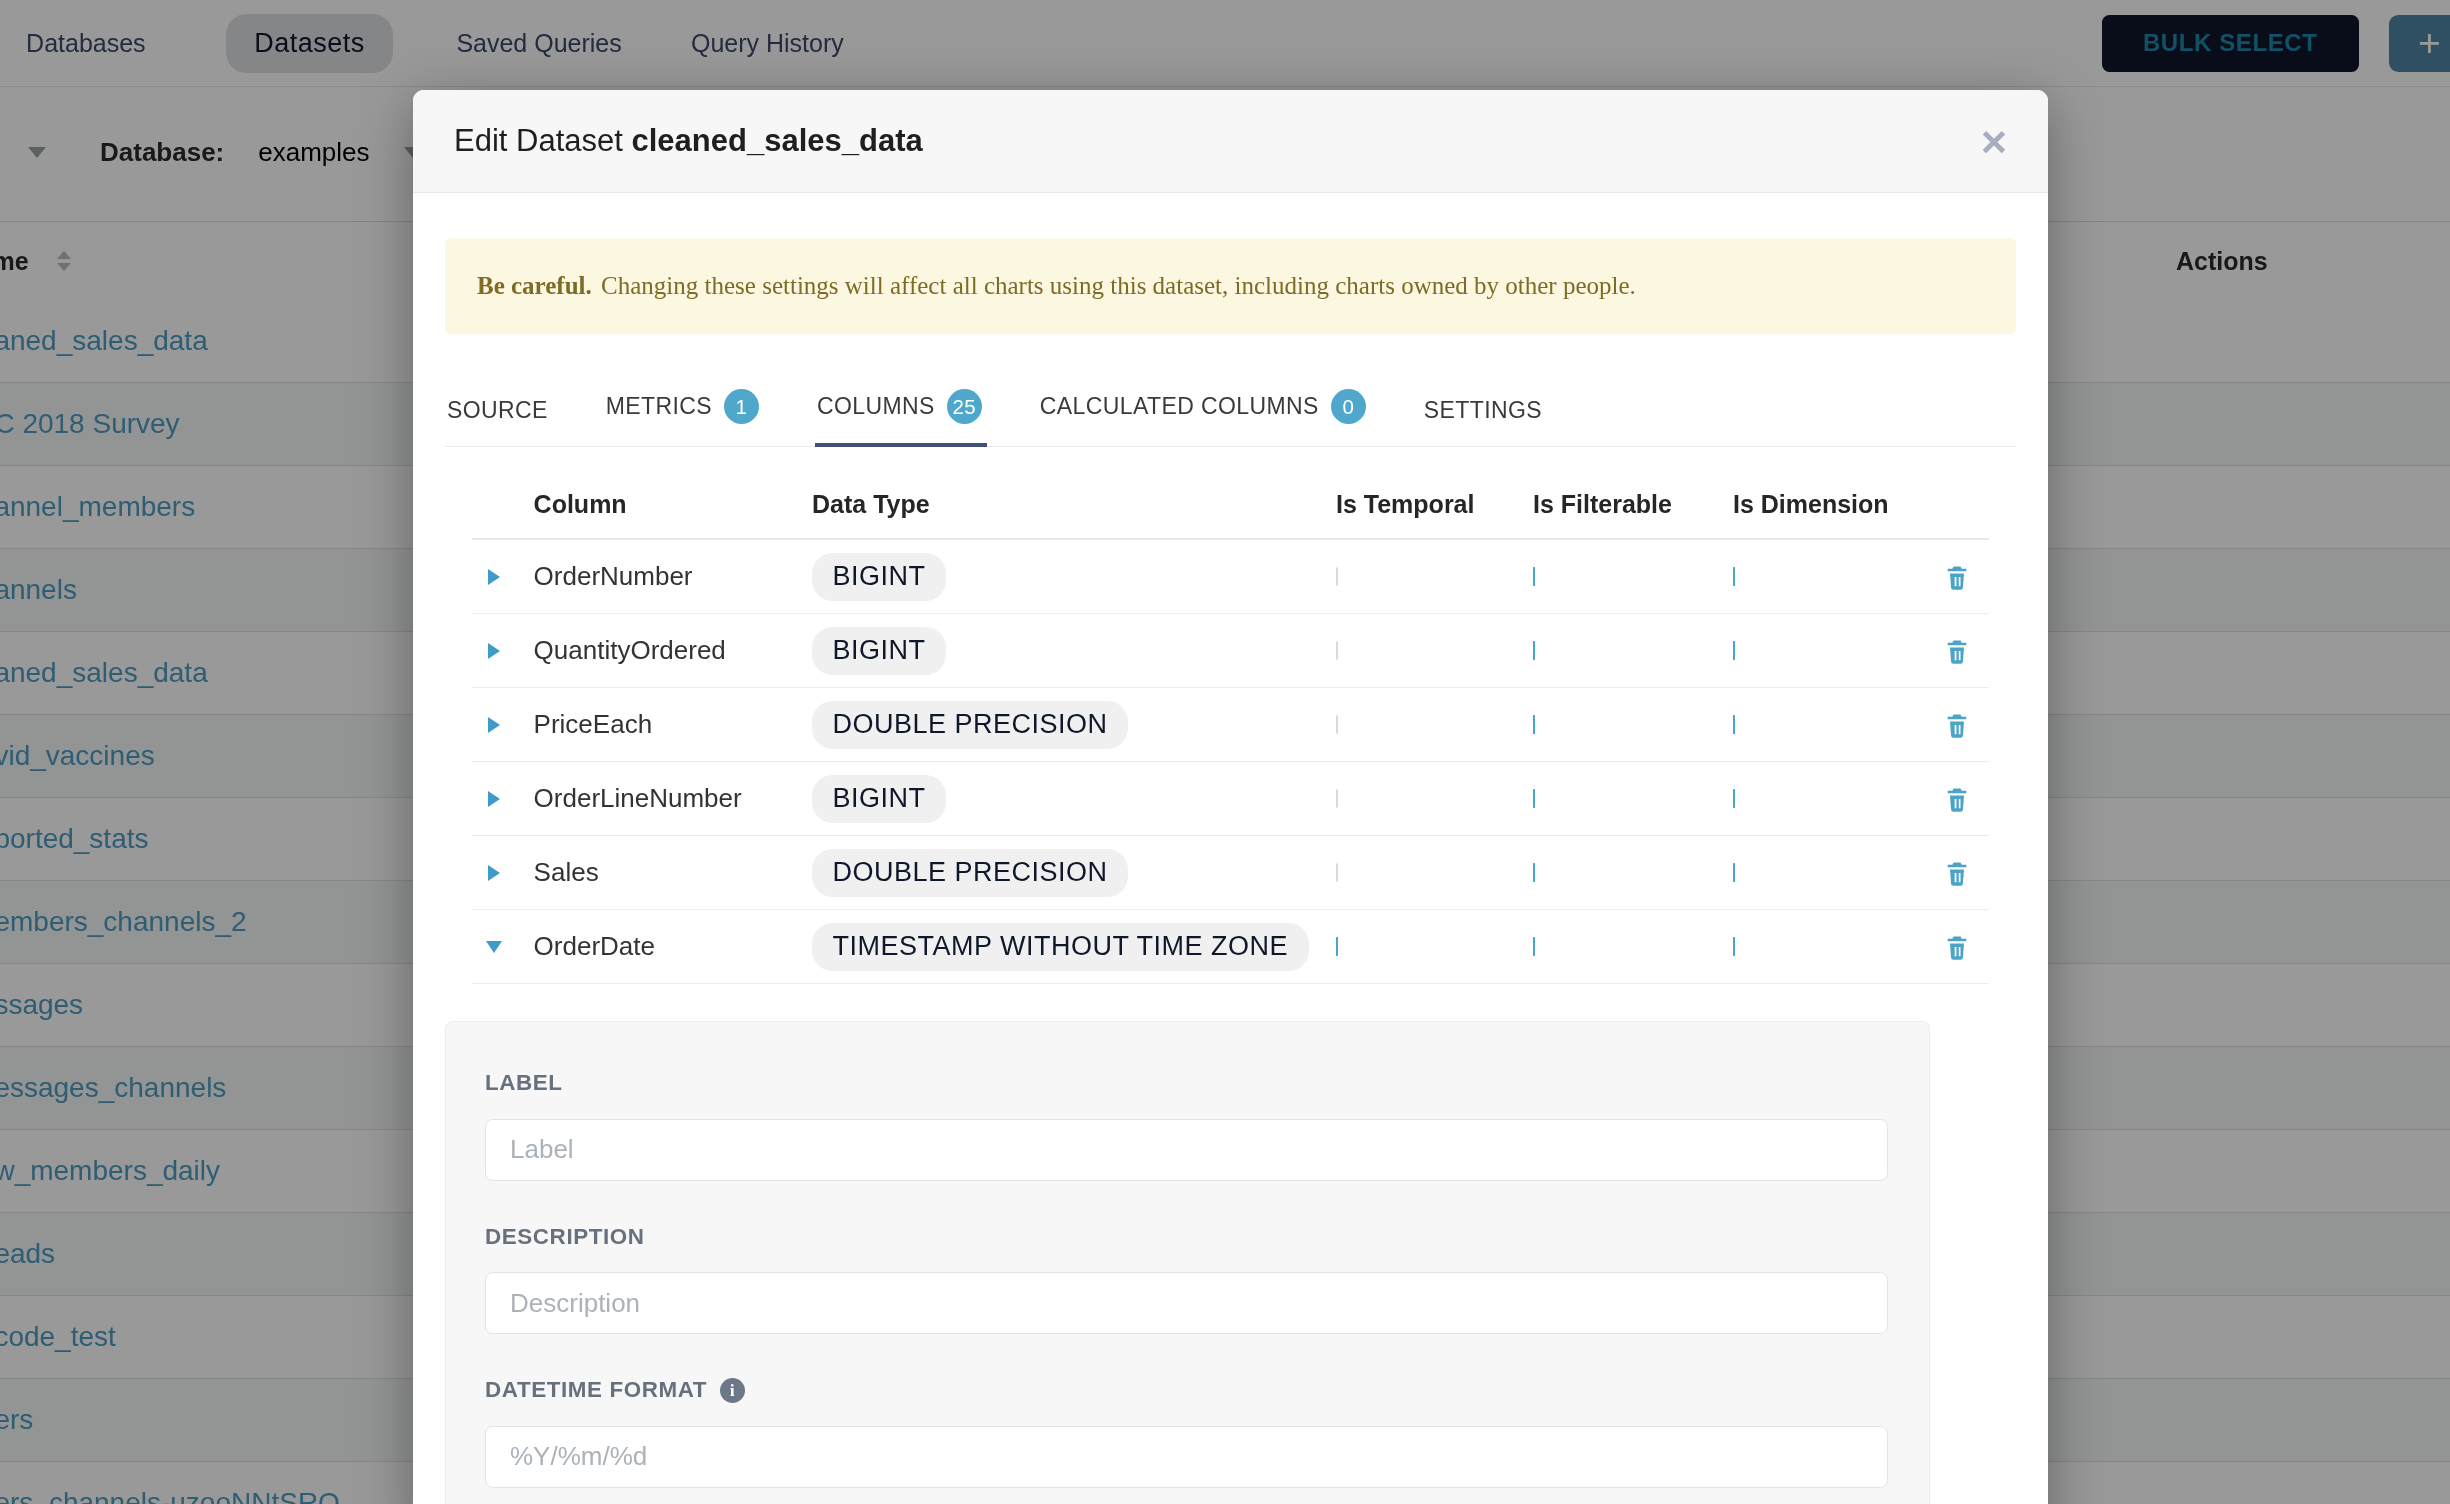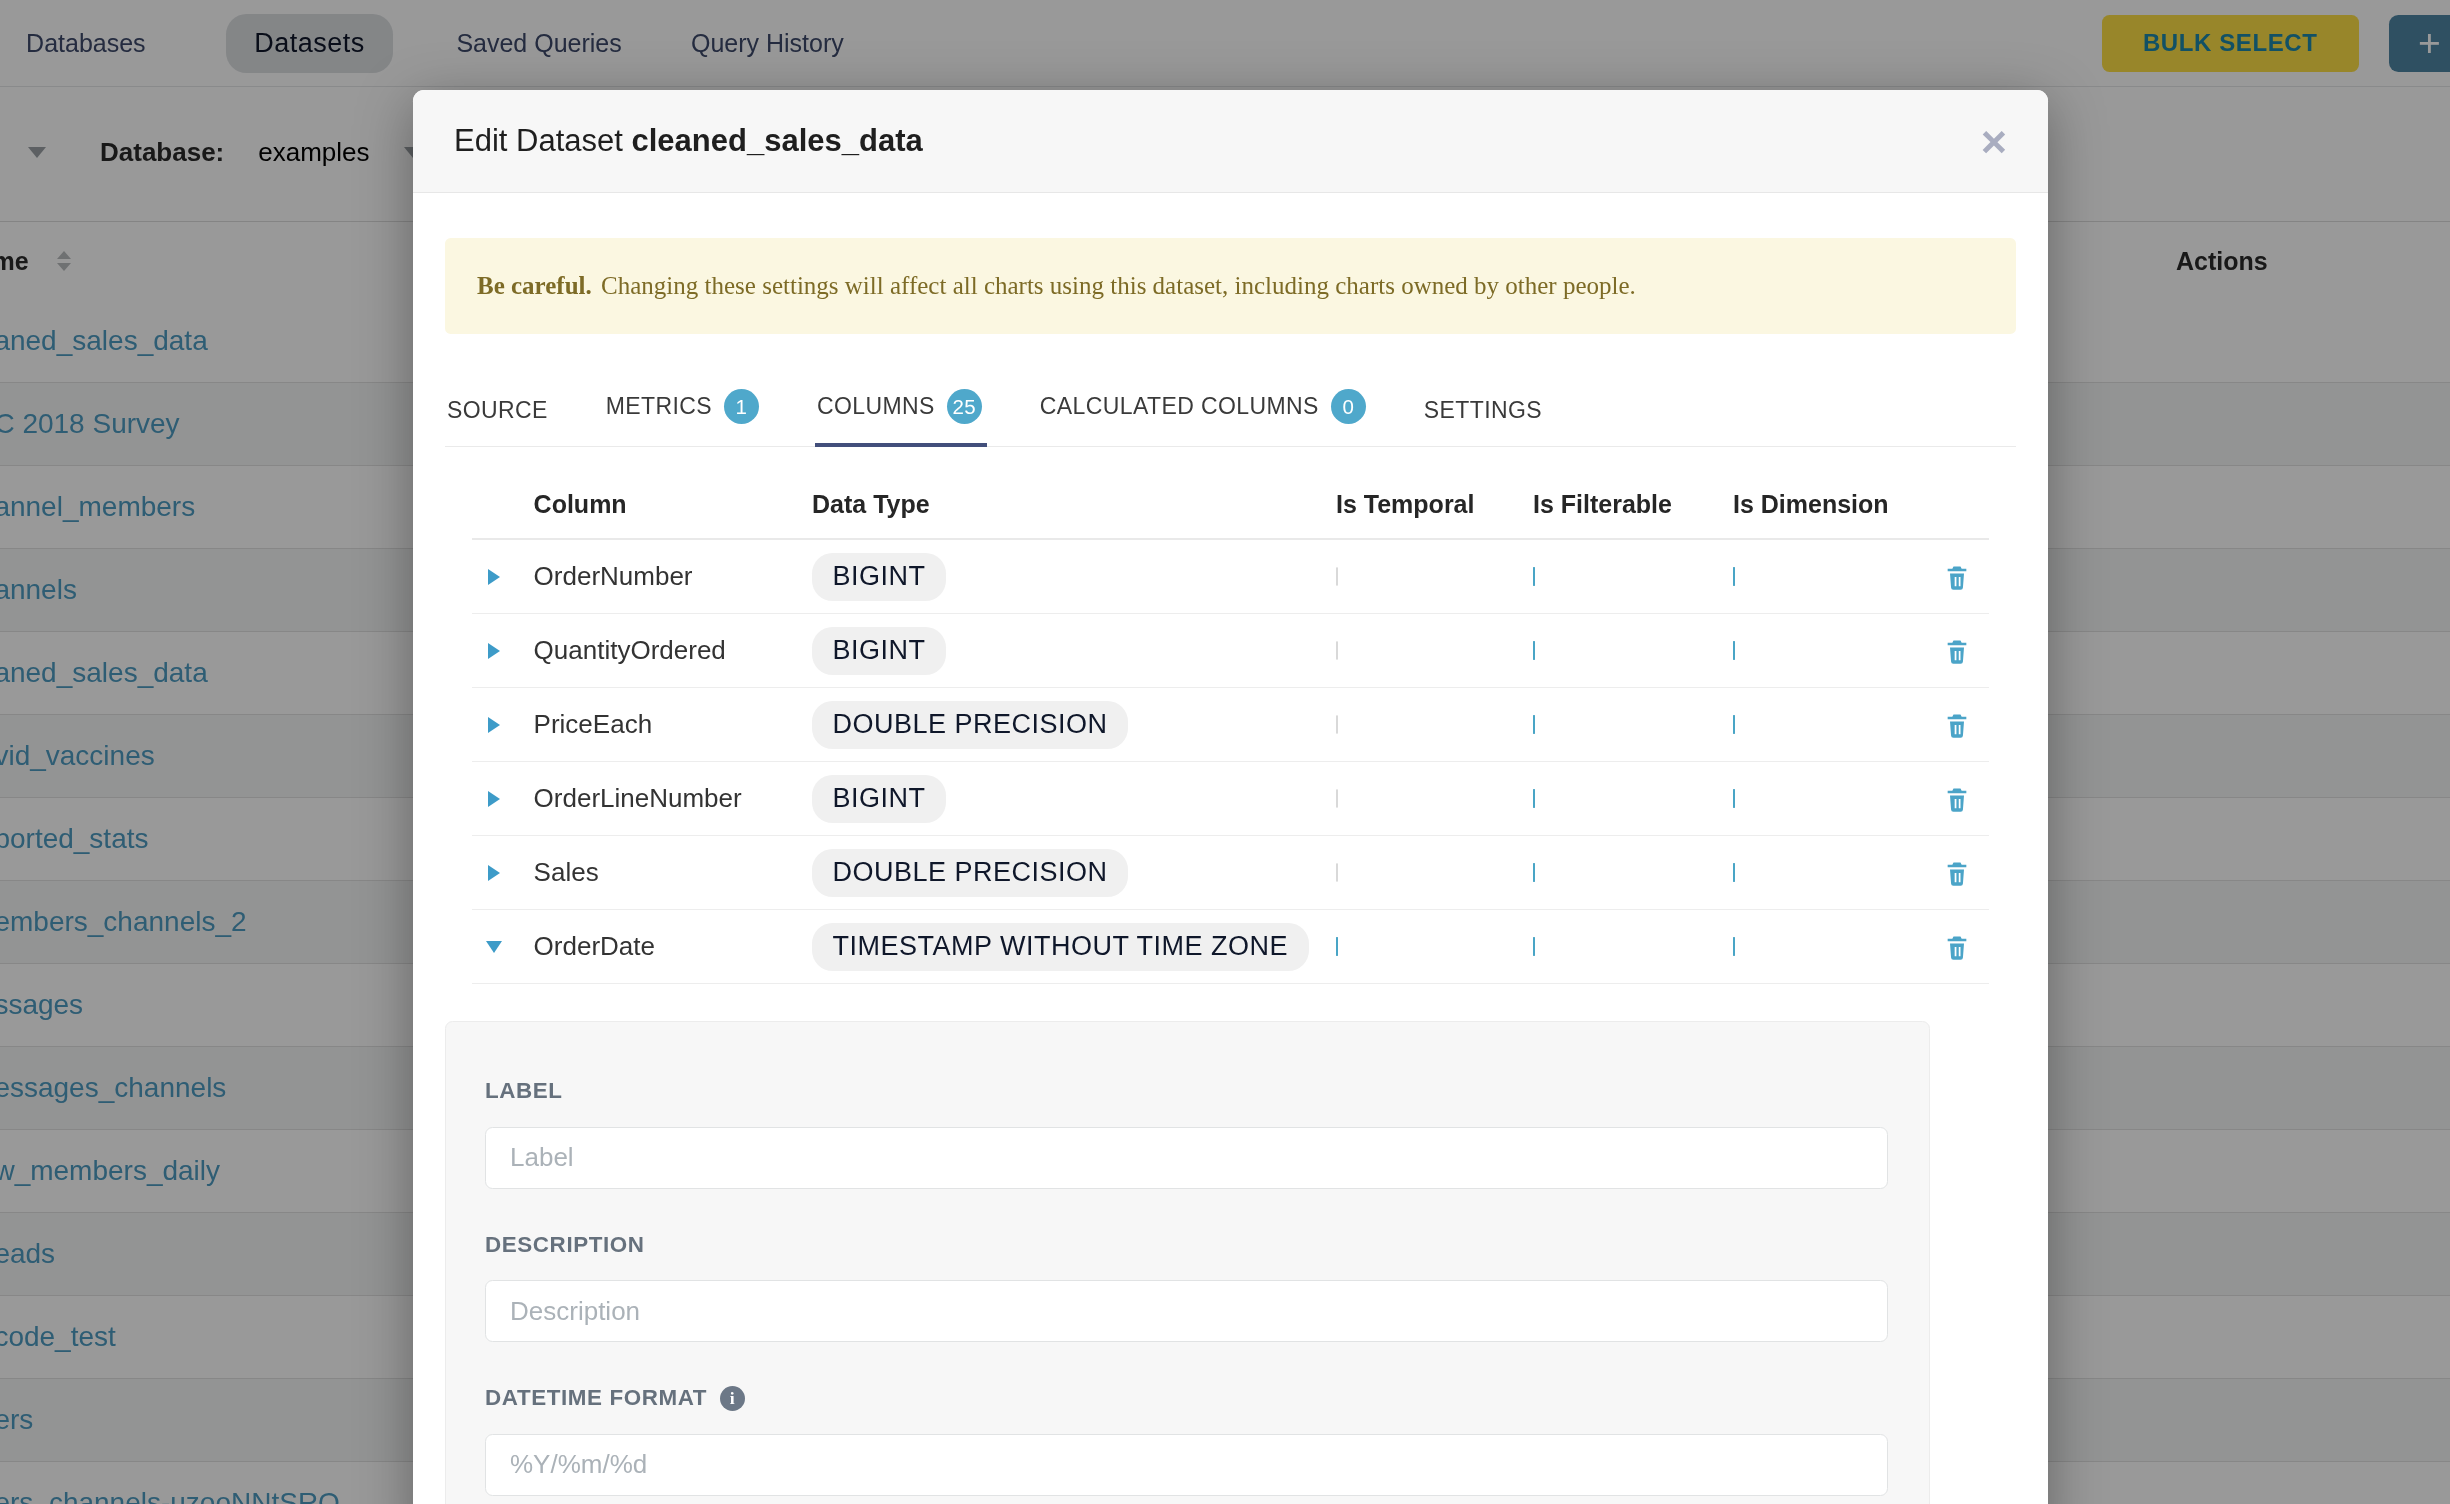--- a/index.html
+++ b/index.html
@@ -5,21 +5,21 @@
   html,body{margin:0;padding:0;}
   .stage{position:relative;width:2450px;height:1505px;overflow:hidden;background:#ffffff;
          font-family:"Liberation Sans","DejaVu Sans",sans-serif;-webkit-font-smoothing:antialiased;}
 
   
   .topnav{position:absolute;top:0;left:0;right:0;height:87px;background:#fff;
           border-bottom:0.9px solid #e4e6e8;display:flex;align-items:center;padding-left:20.5px;box-sizing:border-box;}
   .nav-item{font-size:25px;color:#3E4A6B;margin-right:58px;padding:14px 5.6px;border-radius:9.3px;white-space:nowrap;}
   .nav-item.pill{background:#DCDFE2;padding:14px 28px;}
   .nav-right{margin-left:auto;display:flex;align-items:center;gap:30px;}
-  .bulk-btn{height:57px;padding:0 41px;background:#fde047;border-radius:7.5px;color:#1E88A8;
+  .bulk-btn{height:57px;padding:0 41px;background:#0f172a;border-radius:7.5px;color:#1E88A8;
             font-weight:700;font-size:24px;letter-spacing:0.6px;display:flex;align-items:center;white-space:nowrap;}
   .add-btn{width:82px;height:57px;background:#4F86A3;border-radius:9.3px;color:#fff;font-size:39px;font-weight:400;
            display:flex;align-items:center;justify-content:center;margin-right:-20.5px;}
 
   .subheader{position:absolute;top:87px;left:0;right:0;height:134px;background:#fff;}
   .caret-down{width:0;height:0;border-left:9.3px solid transparent;border-right:9.3px solid transparent;
               border-top:11.2px solid #9BA1A6;display:inline-block;}
   .stray-caret{position:absolute;left:28px;top:60px;}
   .db-filter{position:absolute;left:100px;top:50px;display:flex;align-items:center;gap:34px;font-size:26px;}
   .db-filter .lbl{font-weight:700;color:#2b2b2b;}
@@ -81,21 +81,21 @@
   .cb.on::after{content:"";position:absolute;left:8.4px;top:2.8px;width:9.3px;height:17px;
                 border:solid #fff;border-width:0 3.7px 3.7px 0;transform:rotate(40deg);}
   .exp-caret{width:0;height:0;cursor:pointer;}
   .exp-caret.right{border-top:8.4px solid transparent;border-bottom:8.4px solid transparent;border-left:12px solid #3D9BC8;}
   .exp-caret.down{border-left:8.4px solid transparent;border-right:8.4px solid transparent;border-top:12px solid #3D9BC8;}
   .trash{cursor:pointer;display:flex;}
 
   .detail{margin:37px 86px 0 0;background:#F7F7F7;border:0.9px solid #ECECEC;border-radius:7.5px;
           padding:48px 41px 54px 39px;}
   .field{margin-top:43px;}
-  .field:first-child{margin-top:8px;}
+  .field:first-child{margin-top:0;}
   .f-label{font-size:22.4px;font-weight:700;color:#66717D;letter-spacing:0.6px;display:flex;align-items:center;gap:13px;}
   .f-input{margin-top:22.4px;height:62px;width:100%;box-sizing:border-box;border:0.9px solid #E1E3E4;border-radius:7.5px;
            background:#fff;padding:0 24px;font-size:26px;color:#333;outline:none;font-family:inherit;}
   .f-input::placeholder{color:#ABB2B8;}
   .info-i{width:25px;height:25px;border-radius:50%;background:#6C7887;color:#fff;font-size:17.7px;font-weight:700;
           display:inline-flex;align-items:center;justify-content:center;font-family:"Liberation Serif",serif;cursor:pointer;}
 </style>
 </head>
 <body>
 

